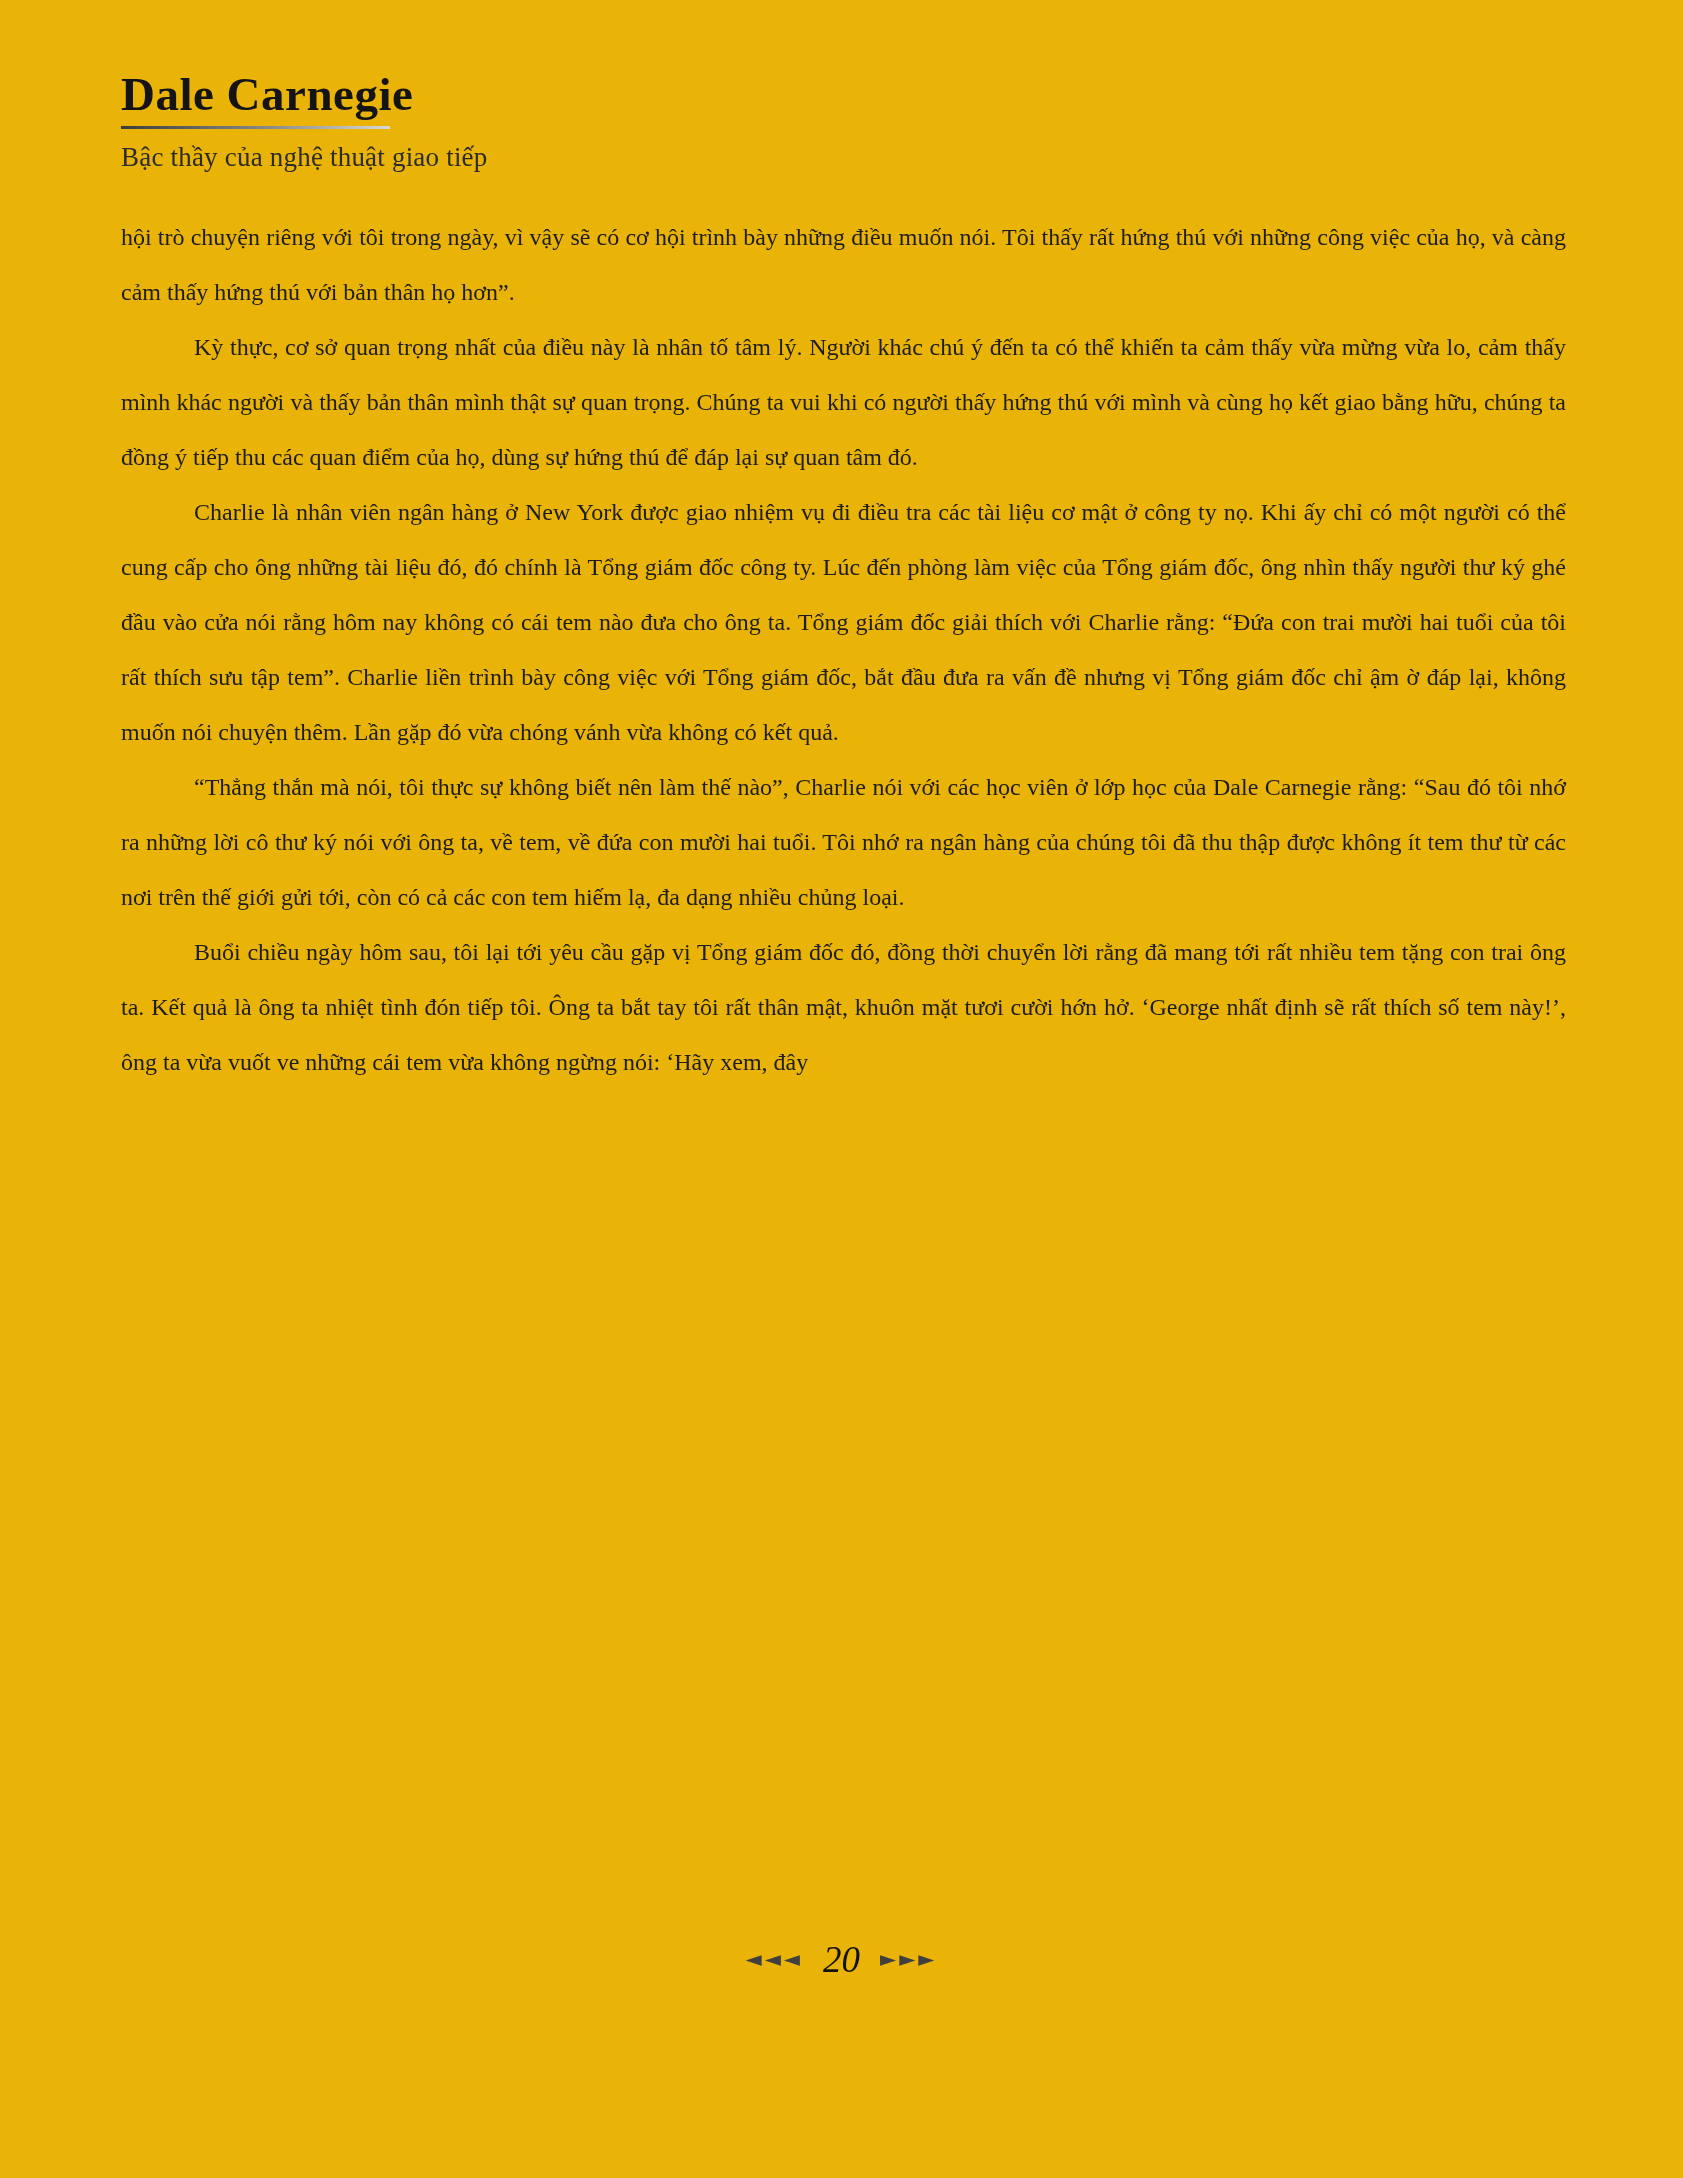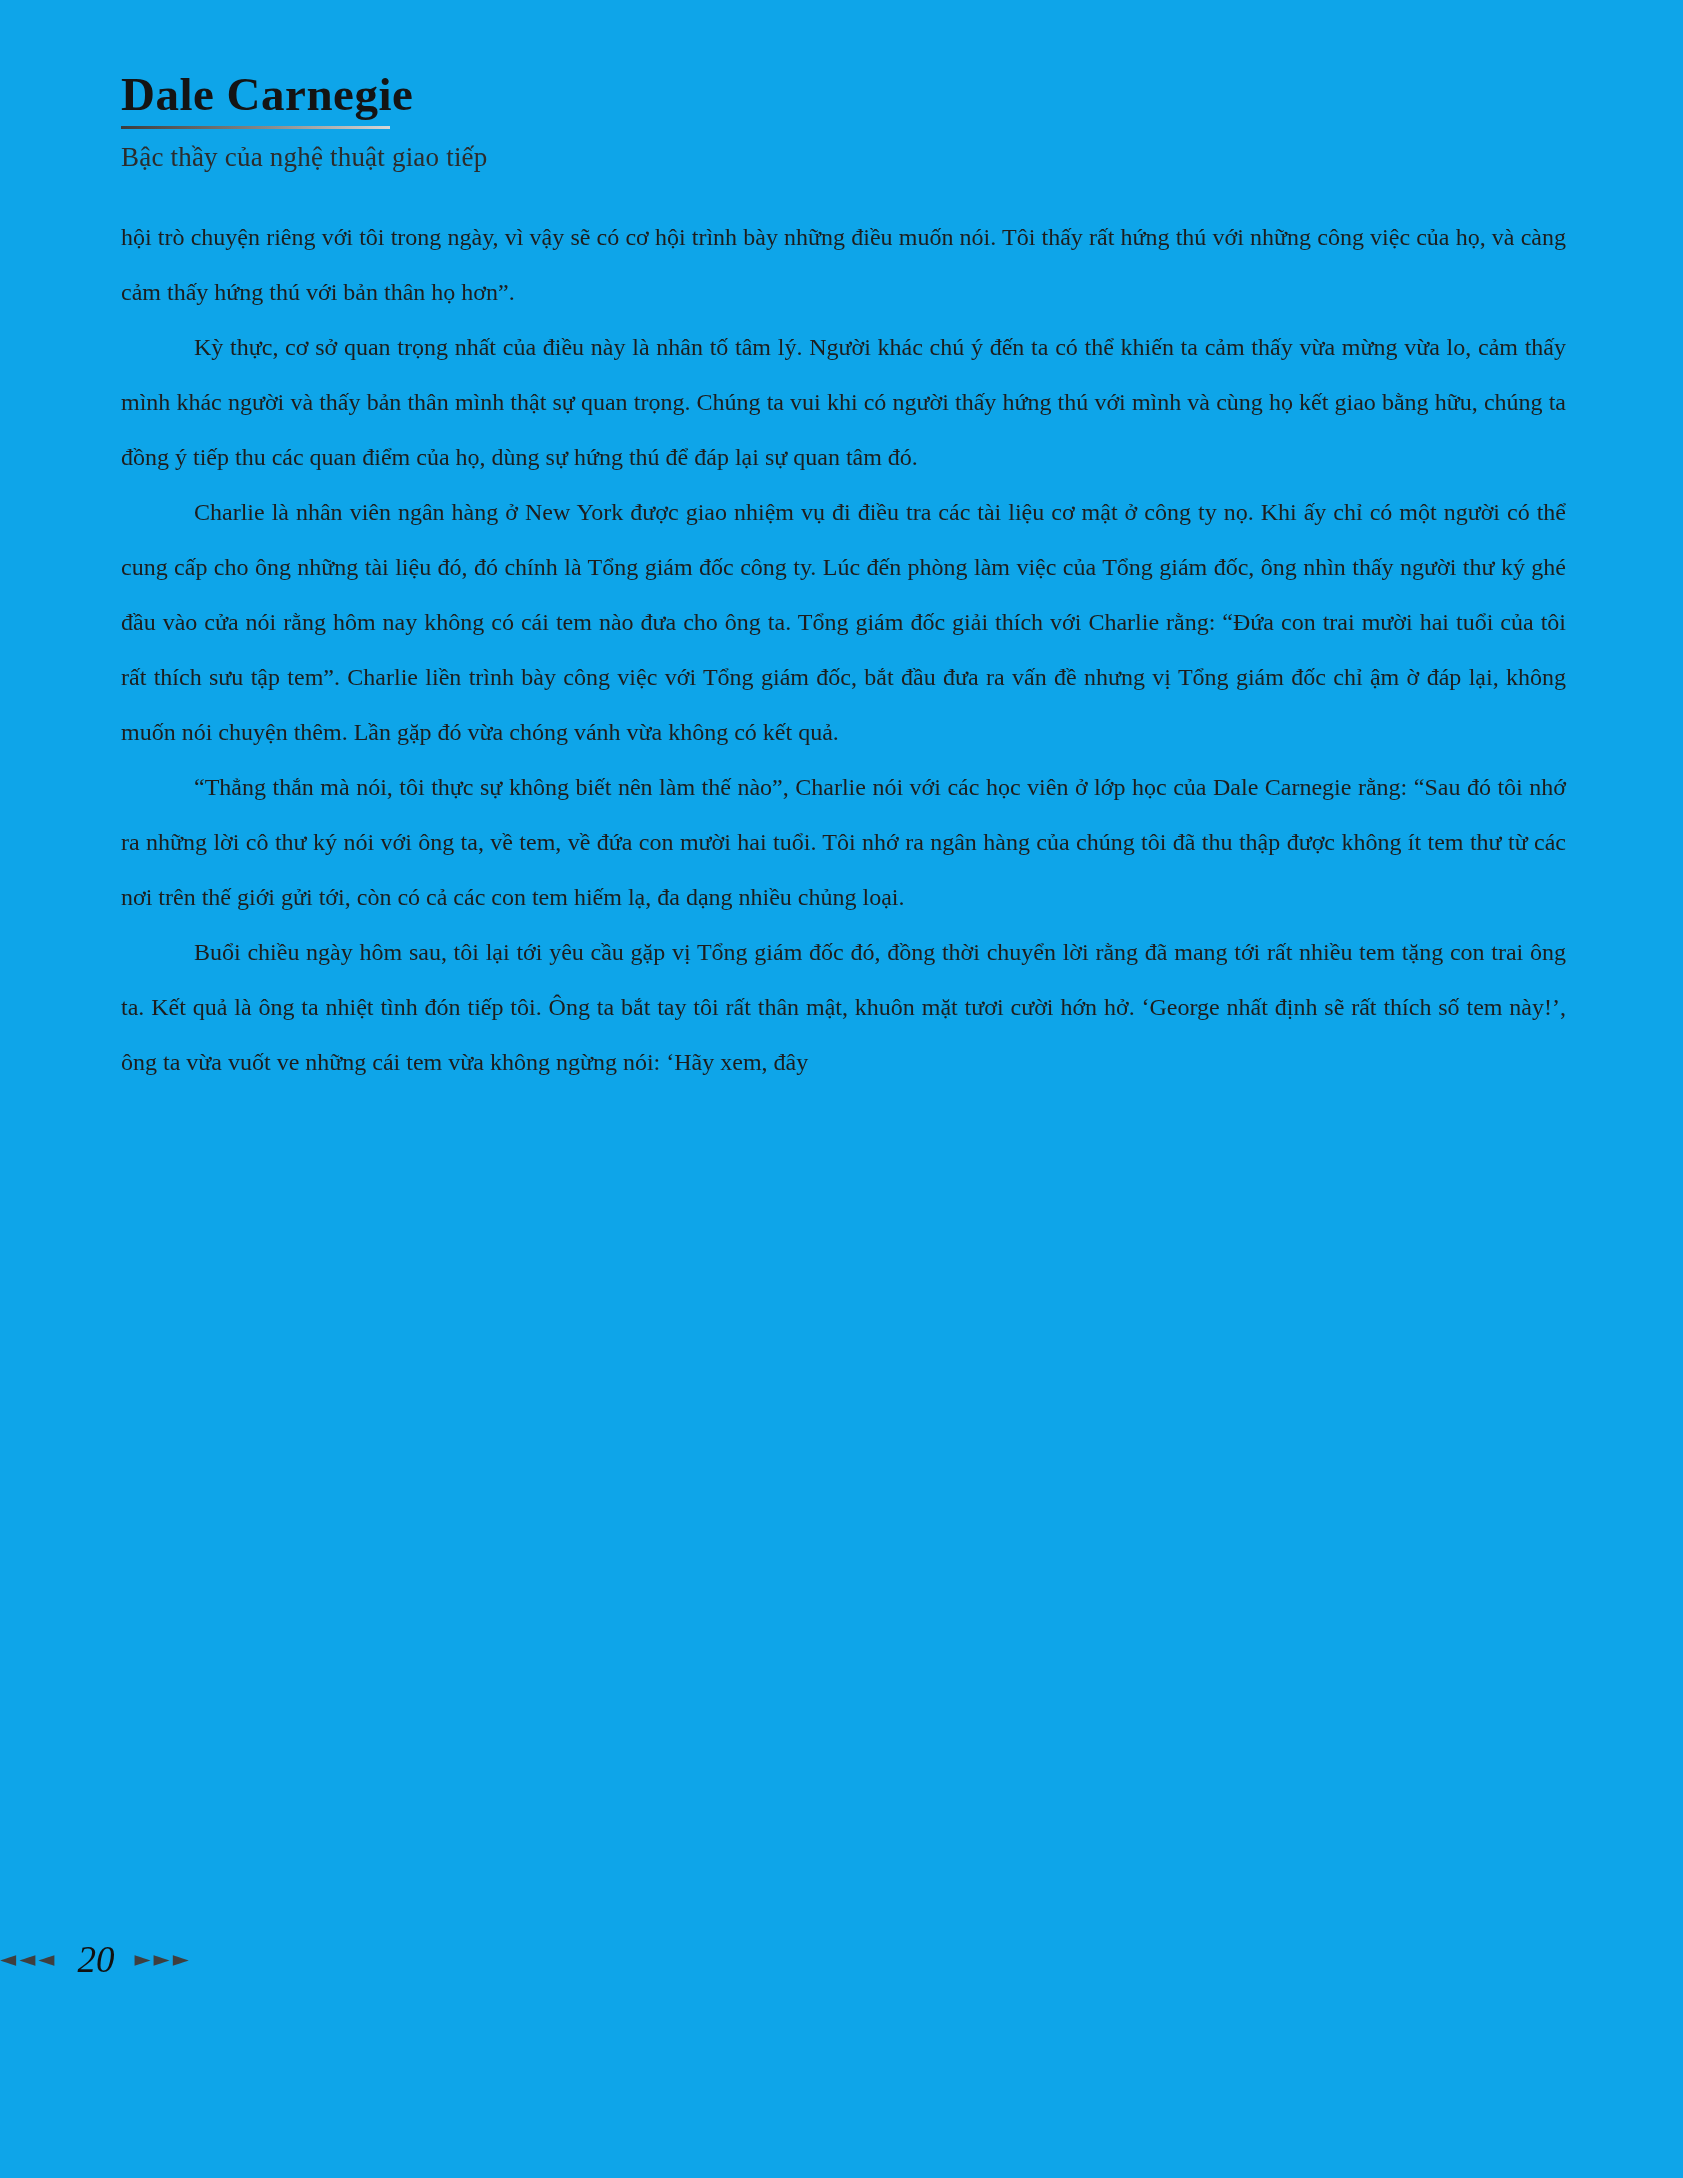--- a/index.html
+++ b/index.html
@@ -7,21 +7,21 @@
   body {
     width: 1683px;
     height: 2178px;
     font-family: "Liberation Serif", serif;
     color: #1d1d1d;
   }
   .page {
     position: relative;
     width: 1683px;
     height: 2178px;
-    background: #0ea5e9;
+    background: #eab308;
     overflow: hidden;
   }
   .header {
     position: absolute;
     top: 69px;
     left: 121px;
   }
   .header-title {
     font-family: "Liberation Serif", serif;
     font-size: 47px;
@@ -53,21 +53,21 @@
     line-height: 55px;
     text-align: justify;
     color: #1d1d1d;
   }
   .para.indent { text-indent: 73px; }
   .footer {
     position: absolute;
     top: 1938px;
     left: 0;
     width: 1683px;
-    text-align: left;
+    text-align: center;
     white-space: nowrap;
   }
   .footer .arrows {
     font-family: "DejaVu Sans", sans-serif;
     font-size: 21px;
     color: #3f3f3f;
     letter-spacing: 3px;
     vertical-align: 6px;
   }
   .footer .page-number {

